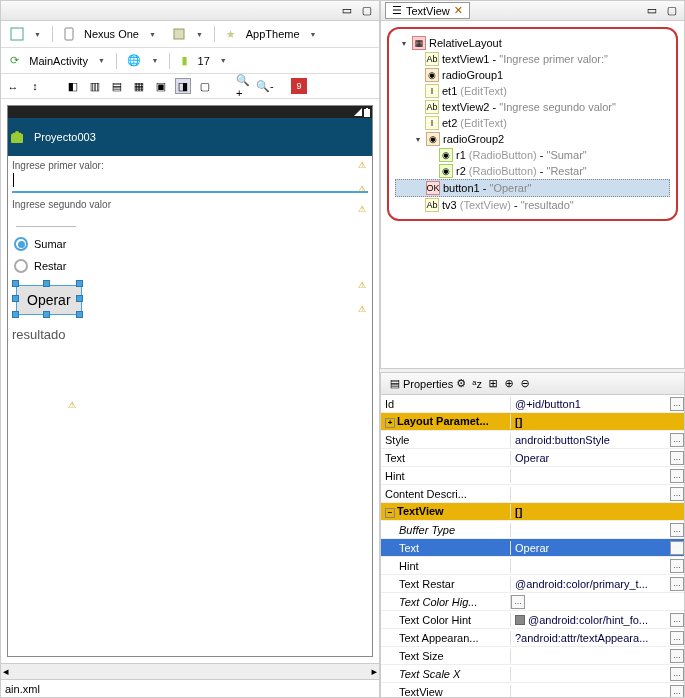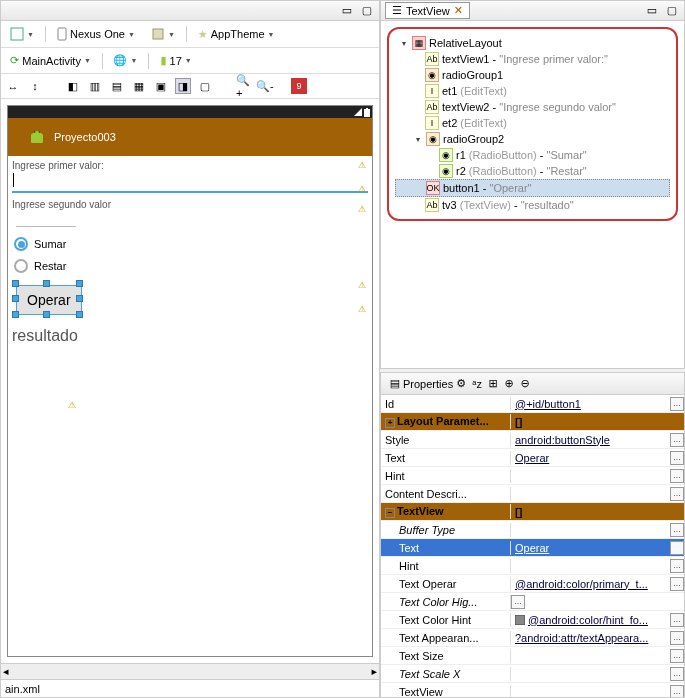--- a/index.html
+++ b/index.html
@@ -3,63 +3,63 @@
 <meta charset="utf-8">
 <style>
 * { box-sizing: border-box; font-family: "Segoe UI", Tahoma, sans-serif; font-size: 11px; }
 body { margin: 0; padding: 0; background: #f0f0f0; width: 685px; height: 698px; display: flex; }
 .left-pane { width: 380px; background: #fff; border: 1px solid #ccc; display: flex; flex-direction: column; }
 .right-pane { flex: 1; display: flex; flex-direction: column; }
 .pane-hdr { height: 20px; background: linear-gradient(#fafafa,#e8e8e8); border-bottom: 1px solid #ccc; display: flex; align-items: center; padding: 0 4px; gap: 4px; }
 .pane-hdr .spacer { flex: 1; }
 .icon-btn { width: 16px; height: 16px; display: inline-flex; align-items: center; justify-content: center; cursor: pointer; border: 1px solid transparent; }
 .toolbar { padding: 4px; border-bottom: 1px solid #ddd; display: flex; align-items: center; gap: 6px; flex-wrap: wrap; }
-.dropdown { display: flex; align-items: center; gap: 3px; padding: 1px 4px; border: 1px solid transparent; }
+.dropdown { display: flex; align-items: center; gap: 10px; padding: 1px 4px; border: 1px solid transparent; }
 .dd-arrow { font-size: 7px; color: #555; }
 .sep { width: 1px; height: 16px; background: #ccc; }
 .red-badge { background: #c33; color: #fff; width: 16px; height: 16px; font-size: 9px; display: inline-flex; align-items: center; justify-content: center; }
 .device-frame { flex: 1; margin: 6px; border: 1px solid #888; position: relative; overflow: hidden; }
 .device-status { height: 12px; background: #222; display: flex; justify-content: flex-end; align-items: center; padding: 0 2px; gap: 2px; }
-.device-header { background: #a16207; color: #fff; font-size: 20px; padding: 10px 20px; display: flex; align-items: center; gap: 8px; }
+.device-header { background: #0c4a6e; color: #fff; font-size: 20px; padding: 10px 0; display: flex; align-items: center; gap: 8px; }
 .android-icon { width: 18px; height: 18px; }
 .device-body { background: #fff; padding: 4px; position: relative; }
 .warn { width: 10px; height: 10px; position: absolute; }
 .warn::before { content: "⚠"; font-size: 9px; color: #c90; }
 .sel-handle { width: 7px; height: 7px; background: #4aa3df; border: 1px solid #2a7ab0; position: absolute; }
 .field-label { color: #555; font-size: 10px; }
 .edit-underline { border-bottom: 2px solid #4aa3df; padding: 2px 1px; min-height: 20px; }
 .cursor { display: inline-block; width: 1px; height: 14px; background: #000; }
 .radio-row { display: flex; align-items: center; gap: 6px; padding: 4px 2px; font-size: 14px; }
 .radio-outer { width: 14px; height: 14px; border: 2px solid #4aa3df; border-radius: 50%; display: flex; align-items: center; justify-content: center; }
 .radio-inner { width: 7px; height: 7px; background: #4aa3df; border-radius: 50%; }
 .radio-outer.unchecked { border-color: #aaa; }
 .btn-sel { display: inline-block; background: #e2e2e2; border: 1px solid #4aa3df; padding: 6px 10px; font-size: 14px; position: relative; margin-top: 8px; }
-.res-text { font-size: 16px; color: #555; margin-top: 12px; display: inline-block; position: relative; }
+.res-text { font-size: 13px; color: #555; margin-top: 12px; display: inline-block; position: relative; }
 .scroll-h { height: 16px; background: #eee; border-top: 1px solid #ccc; display: flex; align-items: center; }
 .tab-bar { height: 18px; border-top: 1px solid #ccc; padding: 0 4px; display: flex; align-items: center; font-size: 10px; }
 .outline-pane { background: #fff; border: 1px solid #ccc; flex: 1; display: flex; flex-direction: column; margin-bottom: 3px; }
 .outline-tab { background: #fff; border: 1px solid #999; padding: 1px 6px; display: flex; align-items: center; gap: 4px; }
 .tree { padding: 6px; border: 2px solid #c33; border-radius: 12px; margin: 6px; }
 .tree-row { display: flex; align-items: center; gap: 3px; padding: 1px 0; }
 .tree-row.sel { background: #cde; }
 .tree-exp { width: 10px; font-size: 8px; color: #444; text-align: center; }
 .tree-icon { width: 14px; height: 14px; display: inline-flex; align-items: center; justify-content: center; font-size: 9px; }
 .tree-text { font-size: 11px; }
 .tree-extra { color: #888; }
 .tree-paren { color: #999; }
 .props-pane { background: #fff; border: 1px solid #ccc; height: 326px; display: flex; flex-direction: column; }
 .props-hdr { height: 22px; display: flex; align-items: center; padding: 0 6px; background: linear-gradient(#fafafa,#e8e8e8); border-bottom: 1px solid #ccc; }
 .props-grid { flex: 1; overflow: auto; }
 .prow { display: flex; border-bottom: 1px solid #eee; min-height: 18px; align-items: center; }
-.prow.group { background: #a16207; font-weight: bold; }
+.prow.group { background: #eab308; font-weight: bold; }
 .prow.sel { background: #3874d1; color: #fff; }
 .pname { width: 130px; padding: 1px 4px; border-right: 1px solid #ddd; }
 .pname.sub { padding-left: 18px; font-style: italic; }
 .pname.sub2 { padding-left: 18px; }
-.pval { flex: 1; padding: 1px 4px; color: #004; display: flex; align-items: center; gap: 3px; text-decoration: underline; }
+.pval { flex: 1; padding: 1px 4px; color: #004; display: flex; align-items: center; gap: 3px; }
 .prow.sel .pval { color: #fff; }
 .pbtn { width: 14px; height: 14px; border: 1px solid #999; background: #f8f8f8; font-size: 8px; display: flex; align-items: center; justify-content: center; }
 .exp-toggle { width: 10px; height: 10px; border: 1px solid #888; font-size: 8px; display: inline-flex; align-items: center; justify-content: center; margin-right: 2px; }
 .clr-sw { width: 10px; height: 10px; border: 1px solid #666; }
 svg { display: block; }
 </style>
 </head>
 <body>
 
 <div class="left-pane">
@@ -325,21 +325,21 @@
           <span class="pname sub2">Text</span>
           <span class="pval">Operar</span>
           <span class="pbtn">…</span>
         </div>
       <div class="prow">
           <span class="pname sub2">Hint</span>
           <span class="pval"></span>
           <span class="pbtn">…</span>
         </div>
       <div class="prow">
-          <span class="pname sub2">Text Operar</span>
+          <span class="pname sub2">Text Restar</span>
           <span class="pval">@android:color/primary_t...</span>
           <span class="pbtn">…</span>
         </div>
       <div class="prow">
           <span class="pname sub">Text Color Hig...</span>
           <span class="pbtn">…</span>
         </div>
       <div class="prow">
           <span class="pname sub2">Text Color Hint</span>
           <span class="pval">

